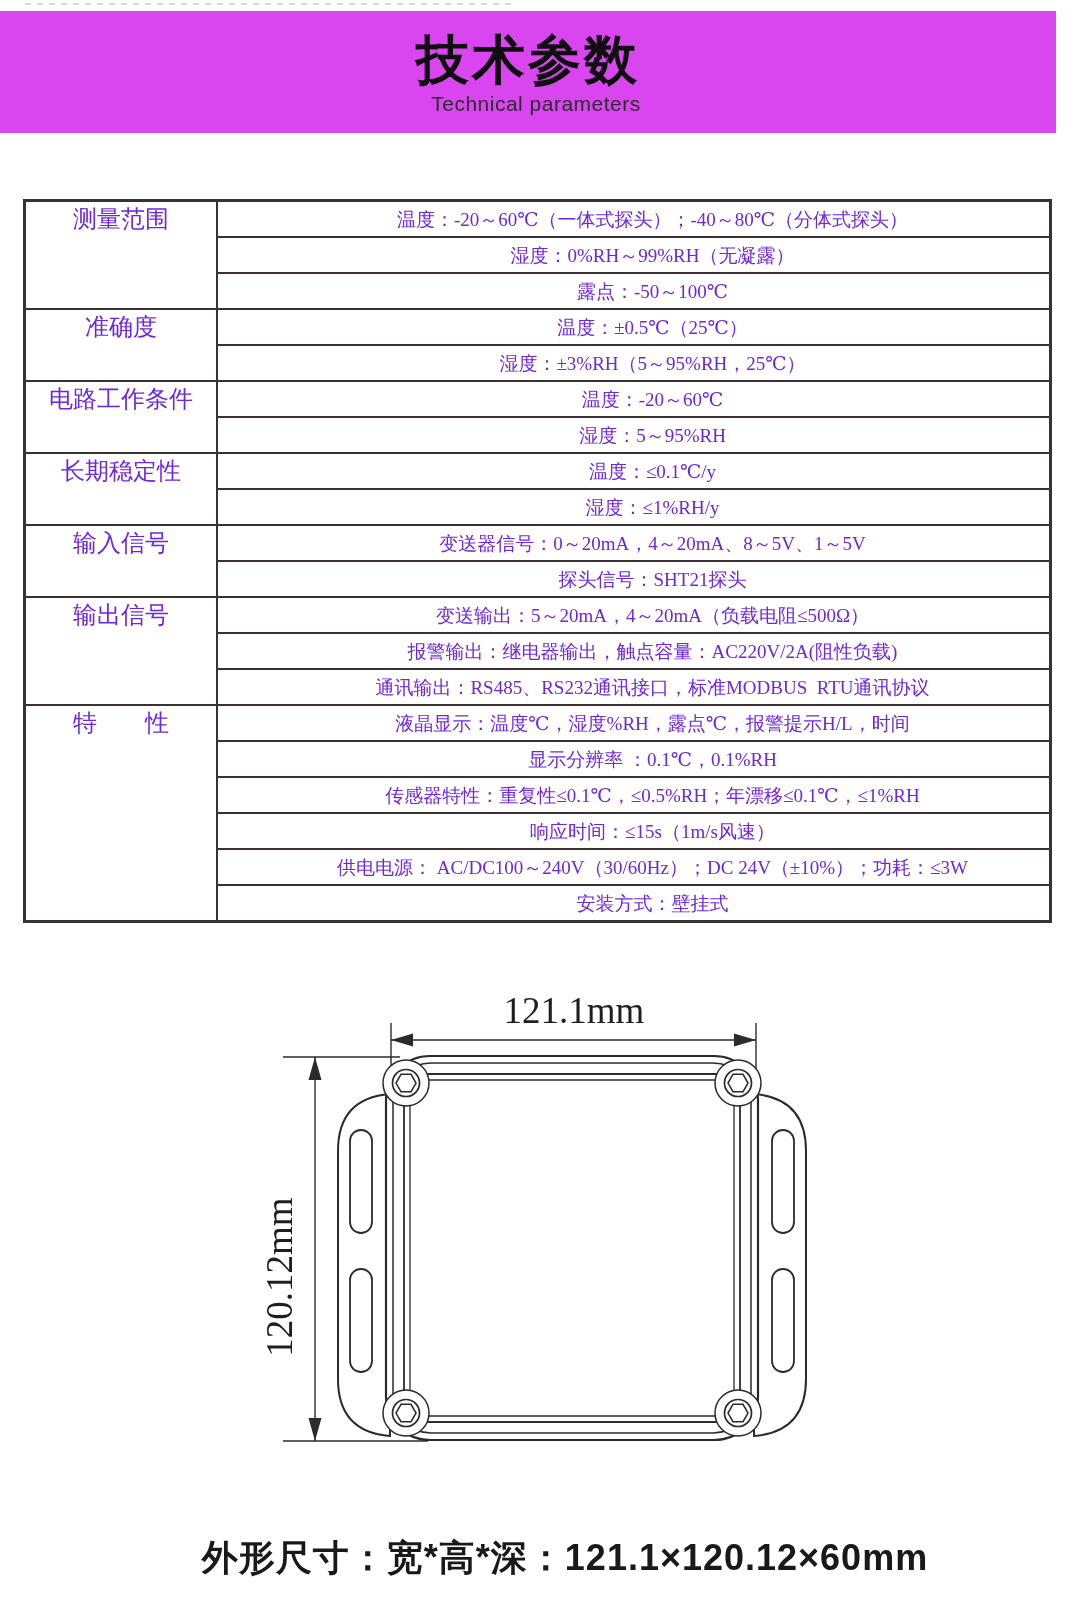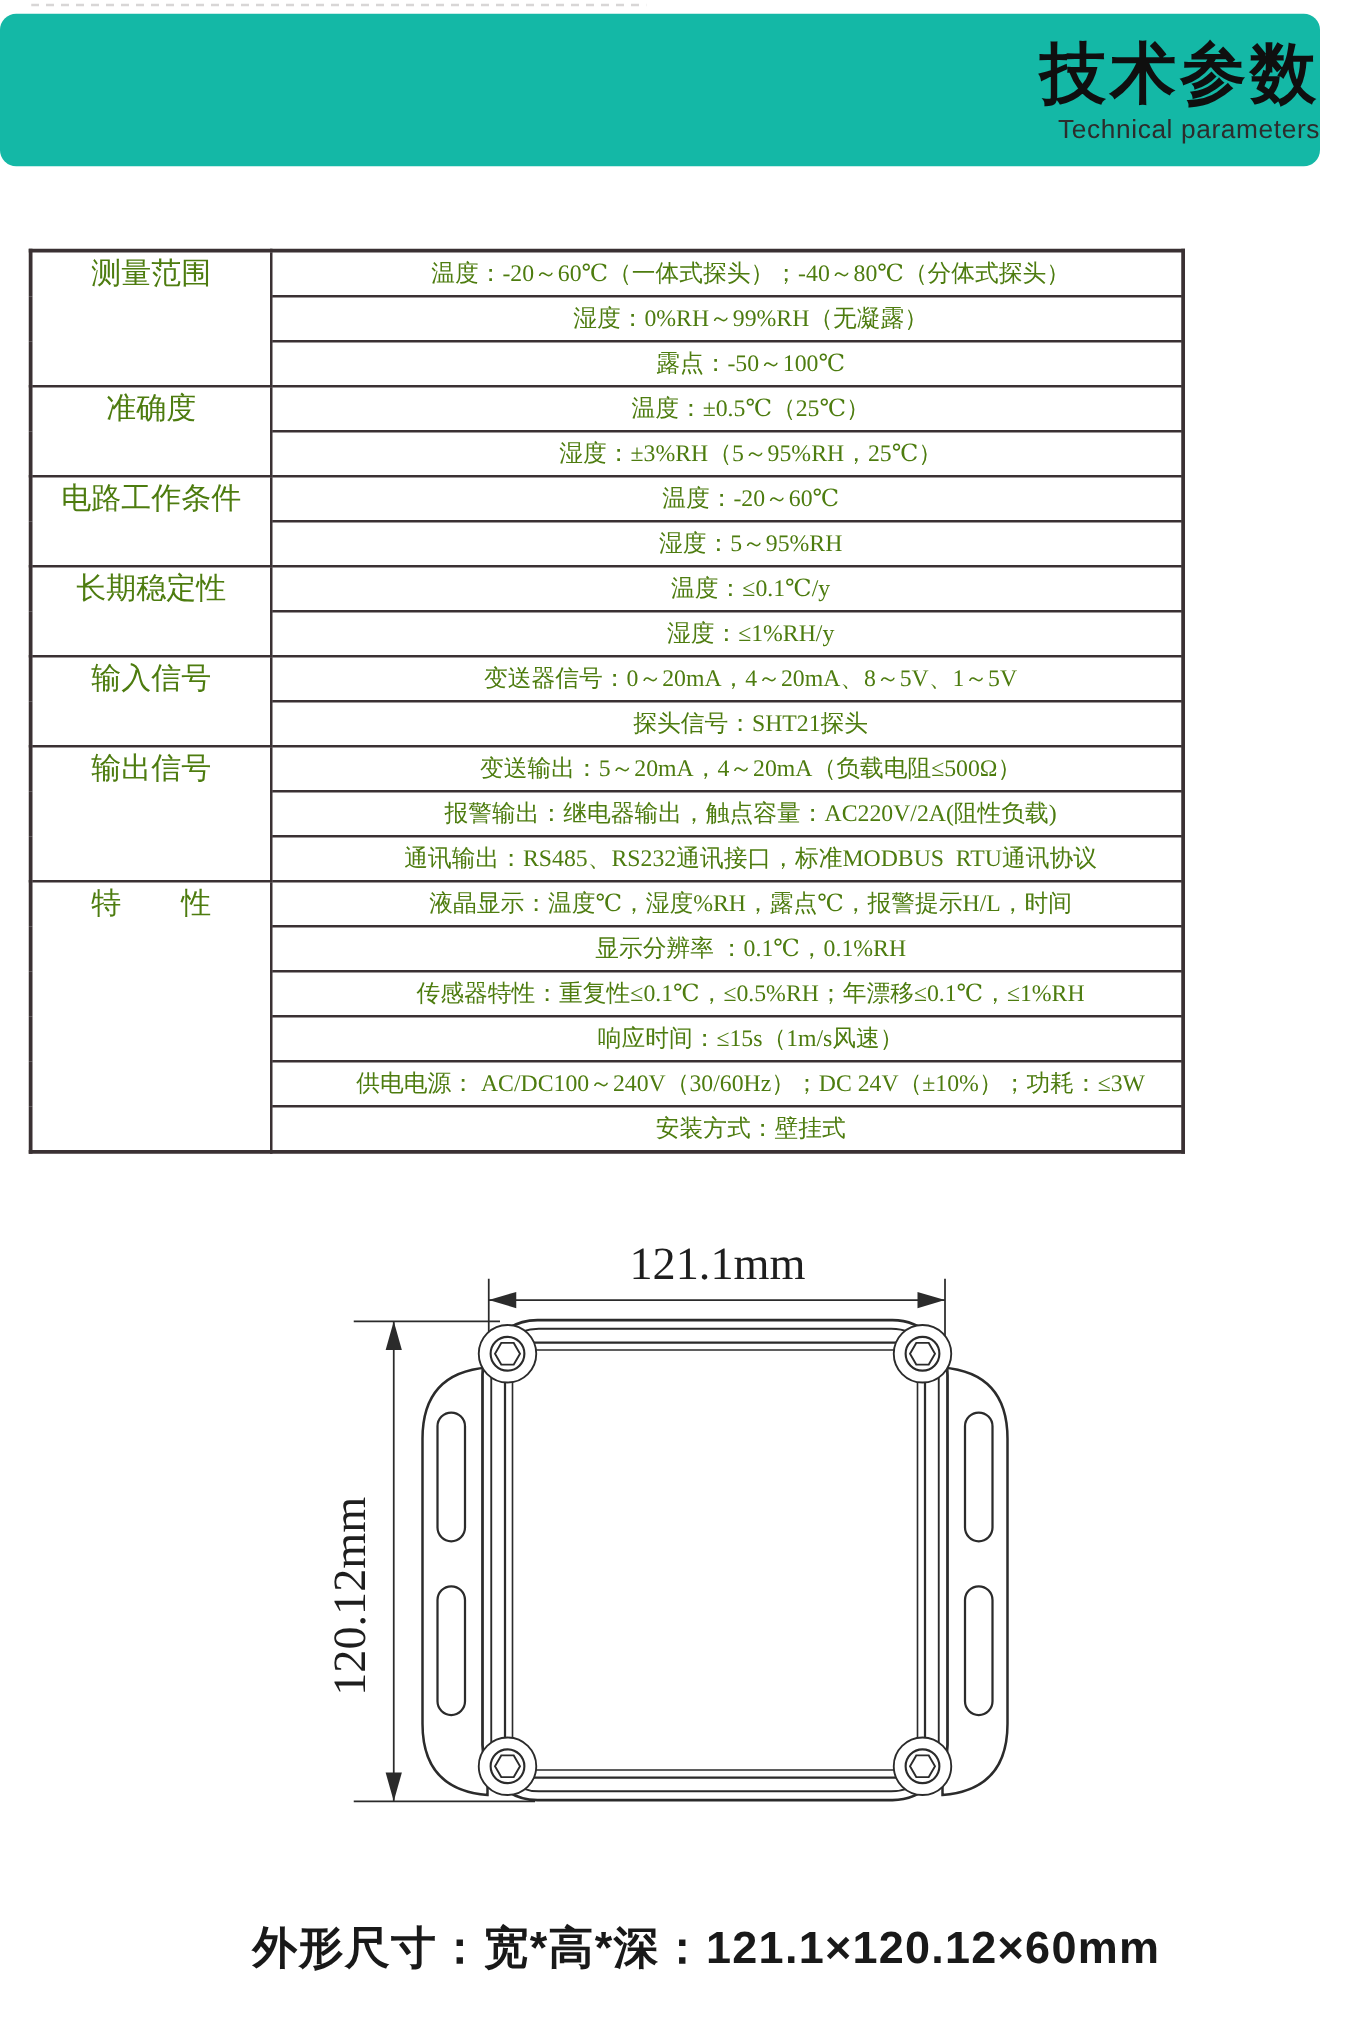--- a/index.html
+++ b/index.html
@@ -7,35 +7,35 @@
     width:1080px; height:1614px; position:relative; background:#ffffff;
     font-family:"Liberation Sans","DejaVu Sans",sans-serif;
     overflow:hidden;
   }
   .top-dash {
     position:absolute; left:25px; top:3px; width:492px; height:2px;
     background:repeating-linear-gradient(90deg,#d8d6d6 0 6px, transparent 6px 12px);
   }
   .band {
     position:absolute; left:0; top:11px; width:1056px; height:122px;
-    background:#14b8a6; text-align:right;border-radius:13px;
+    background:#d946ef; text-align:center;
   }
   .band .title {
     margin:0; padding-top:19px; font-size:53px; font-weight:bold;
     color:#0f0f0f; letter-spacing:3px; line-height:60px;
   }
   .band .subtitle {
     margin:0; font-size:21px; color:#2c2c2c; line-height:27px; letter-spacing:0.5px;padding-left:16px;
   }
   table.spec {
-    position:absolute; left:23px; top:199px; width:925px;
+    position:absolute; left:23px; top:199px; width:1029px;
     border-collapse:collapse; table-layout:fixed;
     border:3px solid #3a3133;
     font-family:"Liberation Serif","DejaVu Serif",serif;
-    color:#4d7c0f;
+    color:#6d28d9;
   }
   table.spec td {
     border:2px solid #3a3133; height:34px; padding:0; overflow:hidden;
   }
   table.spec td.cat {
     width:190px; text-align:center; vertical-align:top;
     font-size:24px; line-height:34px; white-space:pre;
   }
   table.spec td.val {
     padding-left:38px; font-size:19px; line-height:33px; white-space:pre;text-align:center;

